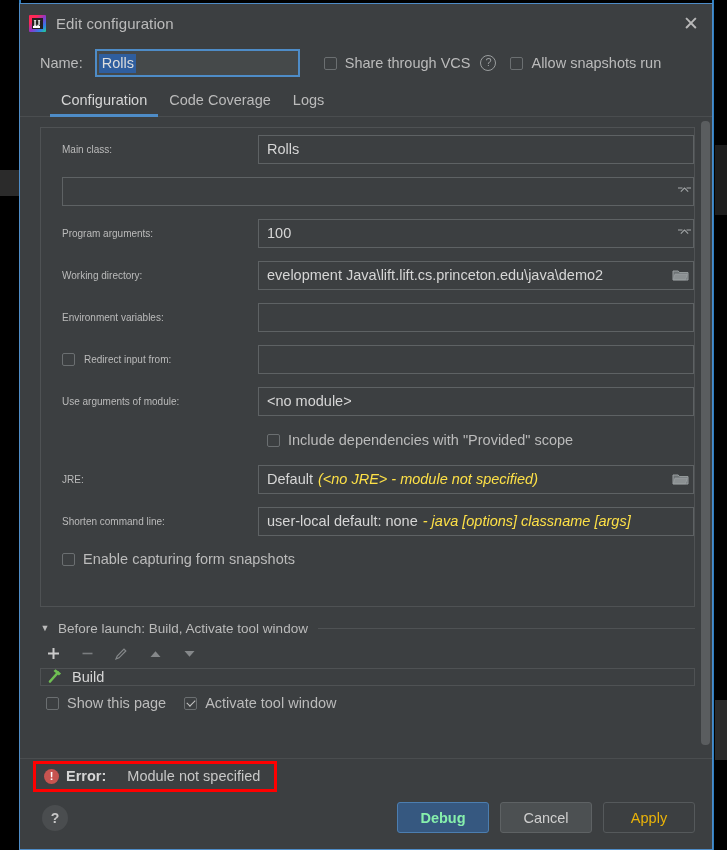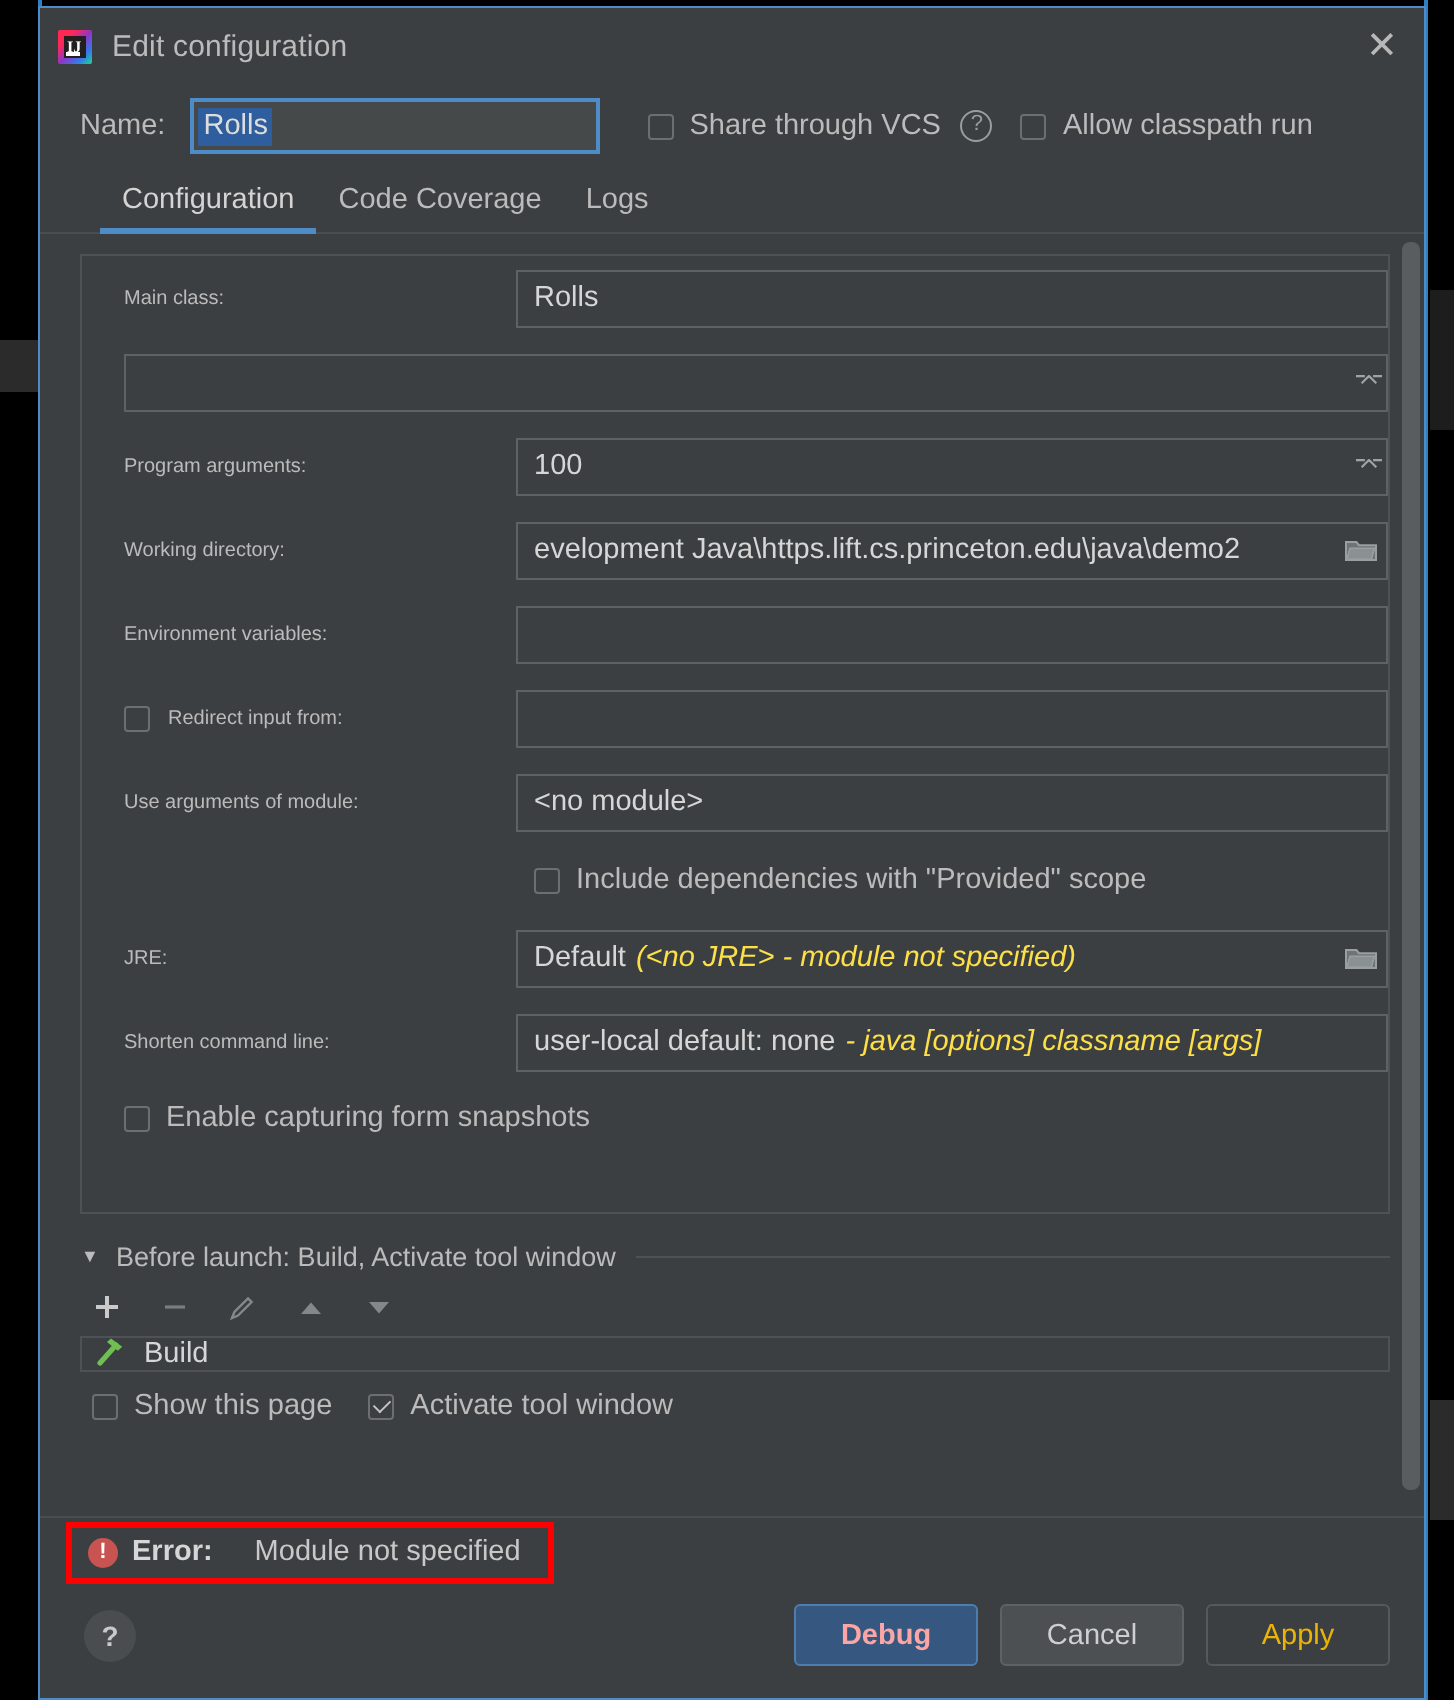--- a/index.html
+++ b/index.html
@@ -262,21 +262,21 @@
   .btn {
     min-width: 92px; height: 31px;
     margin-left: 11px; padding: 0 14px;
     border-radius: 3px;
     font-size: 14.5px;
     display: flex; align-items: center; justify-content: center;
     cursor: pointer;
   }
   .btn.primary {
     background: #365880; border: 1px solid #4c7eb0;
-    color: #fca5a5; font-weight: bold;
+    color: #86efac; font-weight: bold;
   }
   .btn.normal {
     background: #4c5052; border: 1px solid #5e6264;
     color: #cfcfcf;
   }
   .btn.disabled {
     background: #3c3f41; border: 1px solid #55595b;
     color: #eab308; cursor: default;
   }
 </style>
@@ -308,21 +308,21 @@
     <div id="name-input-wrap">
       <span id="name-input-text">Rolls</span>
     </div>
     <div class="top-check-group">
       <span class="cb"></span>
       <span class="cb-label">Share through VCS</span>
     </div>
     <div id="vcs-help">?</div>
     <div class="top-check-group" style="margin-left:14px;">
       <span class="cb"></span>
-      <span class="cb-label">Allow classpath run</span>
+      <span class="cb-label">Allow snapshots run</span>
     </div>
   </div>
 
   <div id="tabs">
     <div class="tab active">Configuration</div>
     <div class="tab">Code Coverage</div>
     <div class="tab">Logs</div>
   </div>
 
   <div id="scroll-area">
@@ -347,21 +347,21 @@
         <div class="row-label">Program arguments:</div>
         <div class="field">
           <span class="ftext">100</span>
           <span class="expand-icon">⌤</span>
         </div>
       </div>
 
       <div class="row">
         <div class="row-label">Working directory:</div>
         <div class="field" style="padding-right:24px;">
-          <span class="ftext">evelopment Java\https.lift.cs.princeton.edu\java\demo2</span>
+          <span class="ftext">evelopment Java\lift.lift.cs.princeton.edu\java\demo2</span>
           <span class="folder-icon">
             <svg width="17" height="13" viewBox="0 0 17 13">
               <path d="M1 2.5h5.2l1.3 1.6H16v7.4H1z" fill="#6e7375" stroke="#9aa0a2" stroke-width="1"></path>
               <path d="M3 5.6h12.2l-1.5 5.6H1.4z" fill="#8b9092" stroke="#9aa0a2" stroke-width=".8"></path>
             </svg>
           </span>
         </div>
       </div>
 
       <div class="row">

